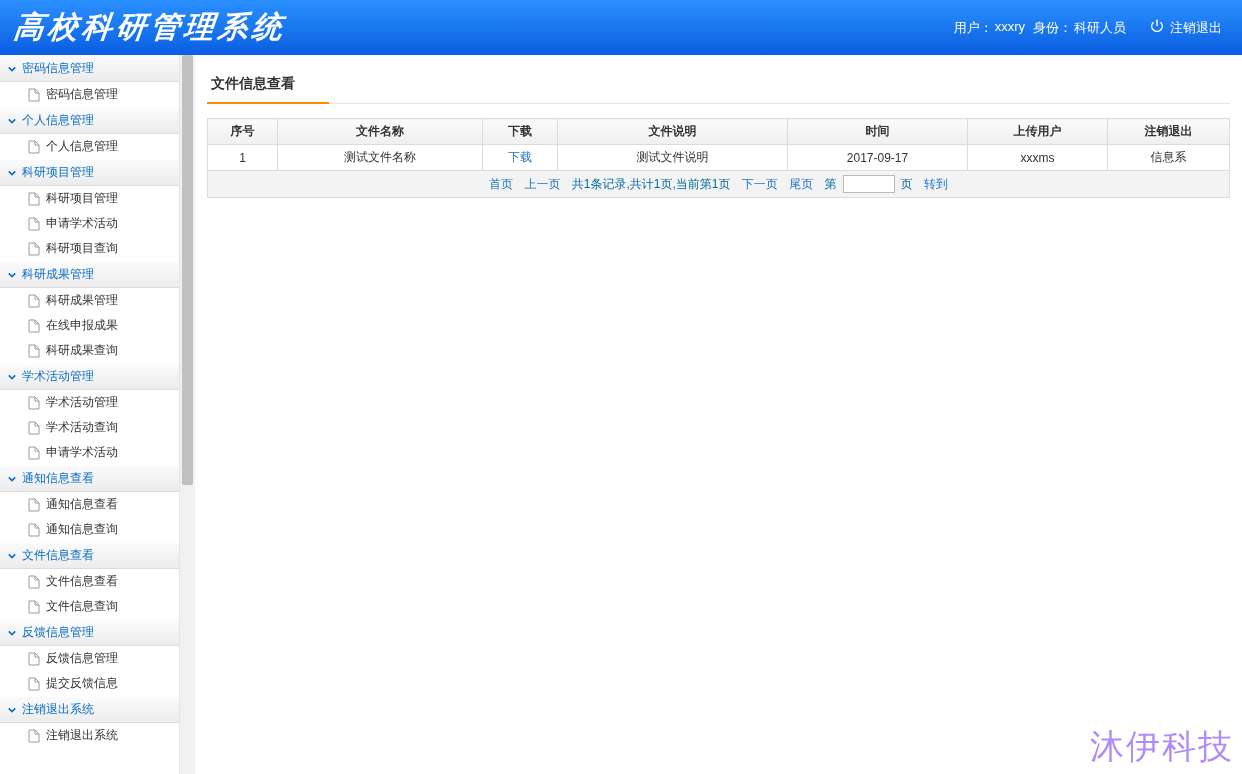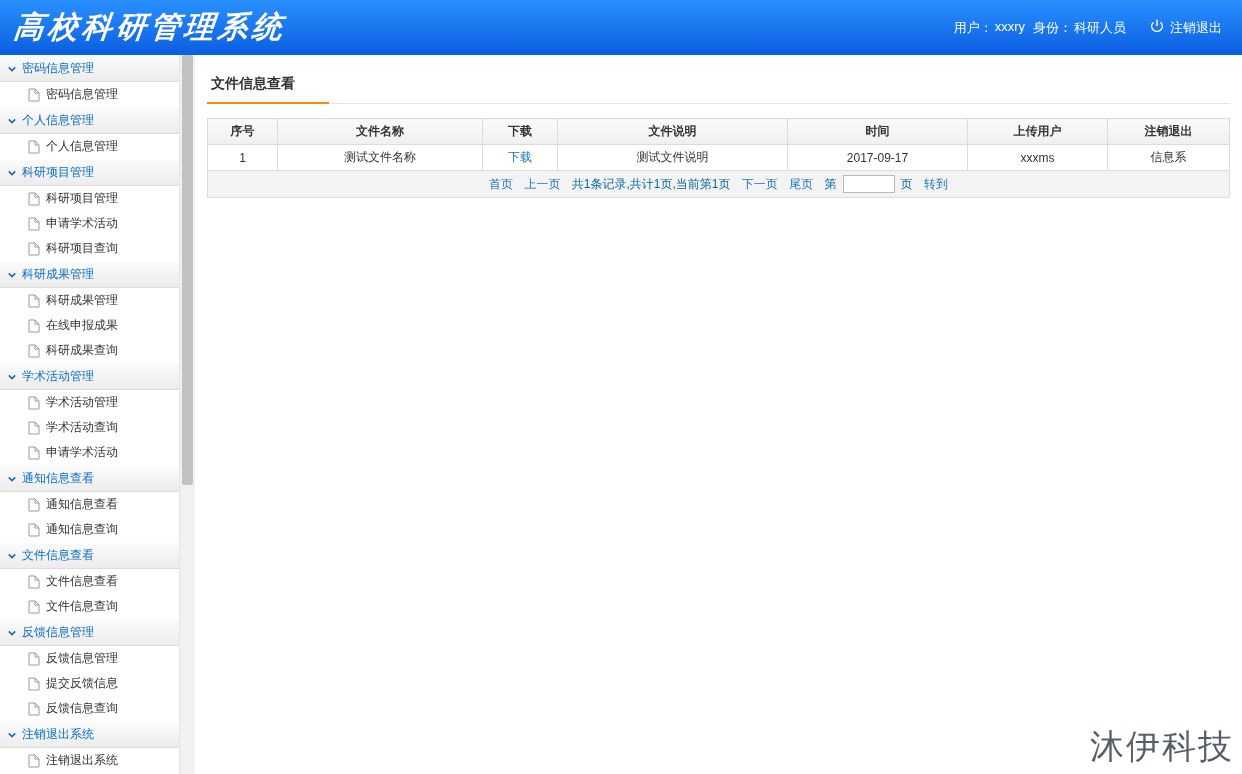--- a/index.html
+++ b/index.html
@@ -35,21 +35,21 @@
   table{width:100%;border-collapse:collapse;margin-top:14px;font-size:12px;}
   th,td{border:1px solid #dcdcdc;text-align:center;height:26px;}
   th{background:linear-gradient(#fbfbfb,#efefef);font-weight:700;}
   td{background:#fff;}
 
   .pager-row td{background:#f3f3f3;padding:4px 0;}
   .pager-row input{width:52px;height:18px;border:1px solid #bbb;font-size:12px;text-align:center;margin:0 2px;}
   .pager-row .txt{color:#0369a1;margin:0 4px;}
   .pager-row a{margin:12px 4px;}
 
-  .watermark{position:fixed;right:8px;bottom:4px;font-size:34px;color:#0f172a;letter-spacing:2px;font-family:"SimHei","黑体",sans-serif;opacity:.7;pointer-events:none;user-select:none;}
+  .watermark{position:fixed;right:8px;bottom:4px;font-size:34px;color:#8b5cf6;letter-spacing:2px;font-family:"SimHei","黑体",sans-serif;opacity:.7;pointer-events:none;user-select:none;}
 </style>
 </head>
 <body>
 
 <div class="header">
   <div class="title">高校科研管理系统</div>
   <div class="user-box">
     <span>用户：</span>
     <span>xxxry</span>
     <span style="margin-left:6px">身份：</span>
@@ -278,29 +278,20 @@
           <span>反馈信息管理</span>
         </div>
         <div class="menu-item">
           <span class="file-ic">
             <svg width="12" height="14" viewBox="0 0 12 14">
               <path d="M1 1h6l4 4v8H1z" fill="#fff" stroke="#9a9a9a"></path>
               <path d="M7 1v4h4" fill="none" stroke="#9a9a9a"></path>
             </svg>
           </span>
           <span>提交反馈信息</span>
-        </div>
-        <div class="menu-item">
-          <span class="file-ic">
-            <svg width="12" height="14" viewBox="0 0 12 14">
-              <path d="M1 1h6l4 4v8H1z" fill="#fff" stroke="#9a9a9a"></path>
-              <path d="M7 1v4h4" fill="none" stroke="#9a9a9a"></path>
-            </svg>
-          </span>
-          <span>反馈信息查询</span>
         </div>
         <div class="group-hd">
           <span class="caret">
             <svg width="8" height="8" viewBox="0 0 10 10">
               <path d="M1 3 L5 7 L9 3" fill="none" stroke="#0b6ec7" stroke-width="2"></path>
             </svg>
           </span>
           <span>注销退出系统</span>
         </div>
         <div class="menu-item">

